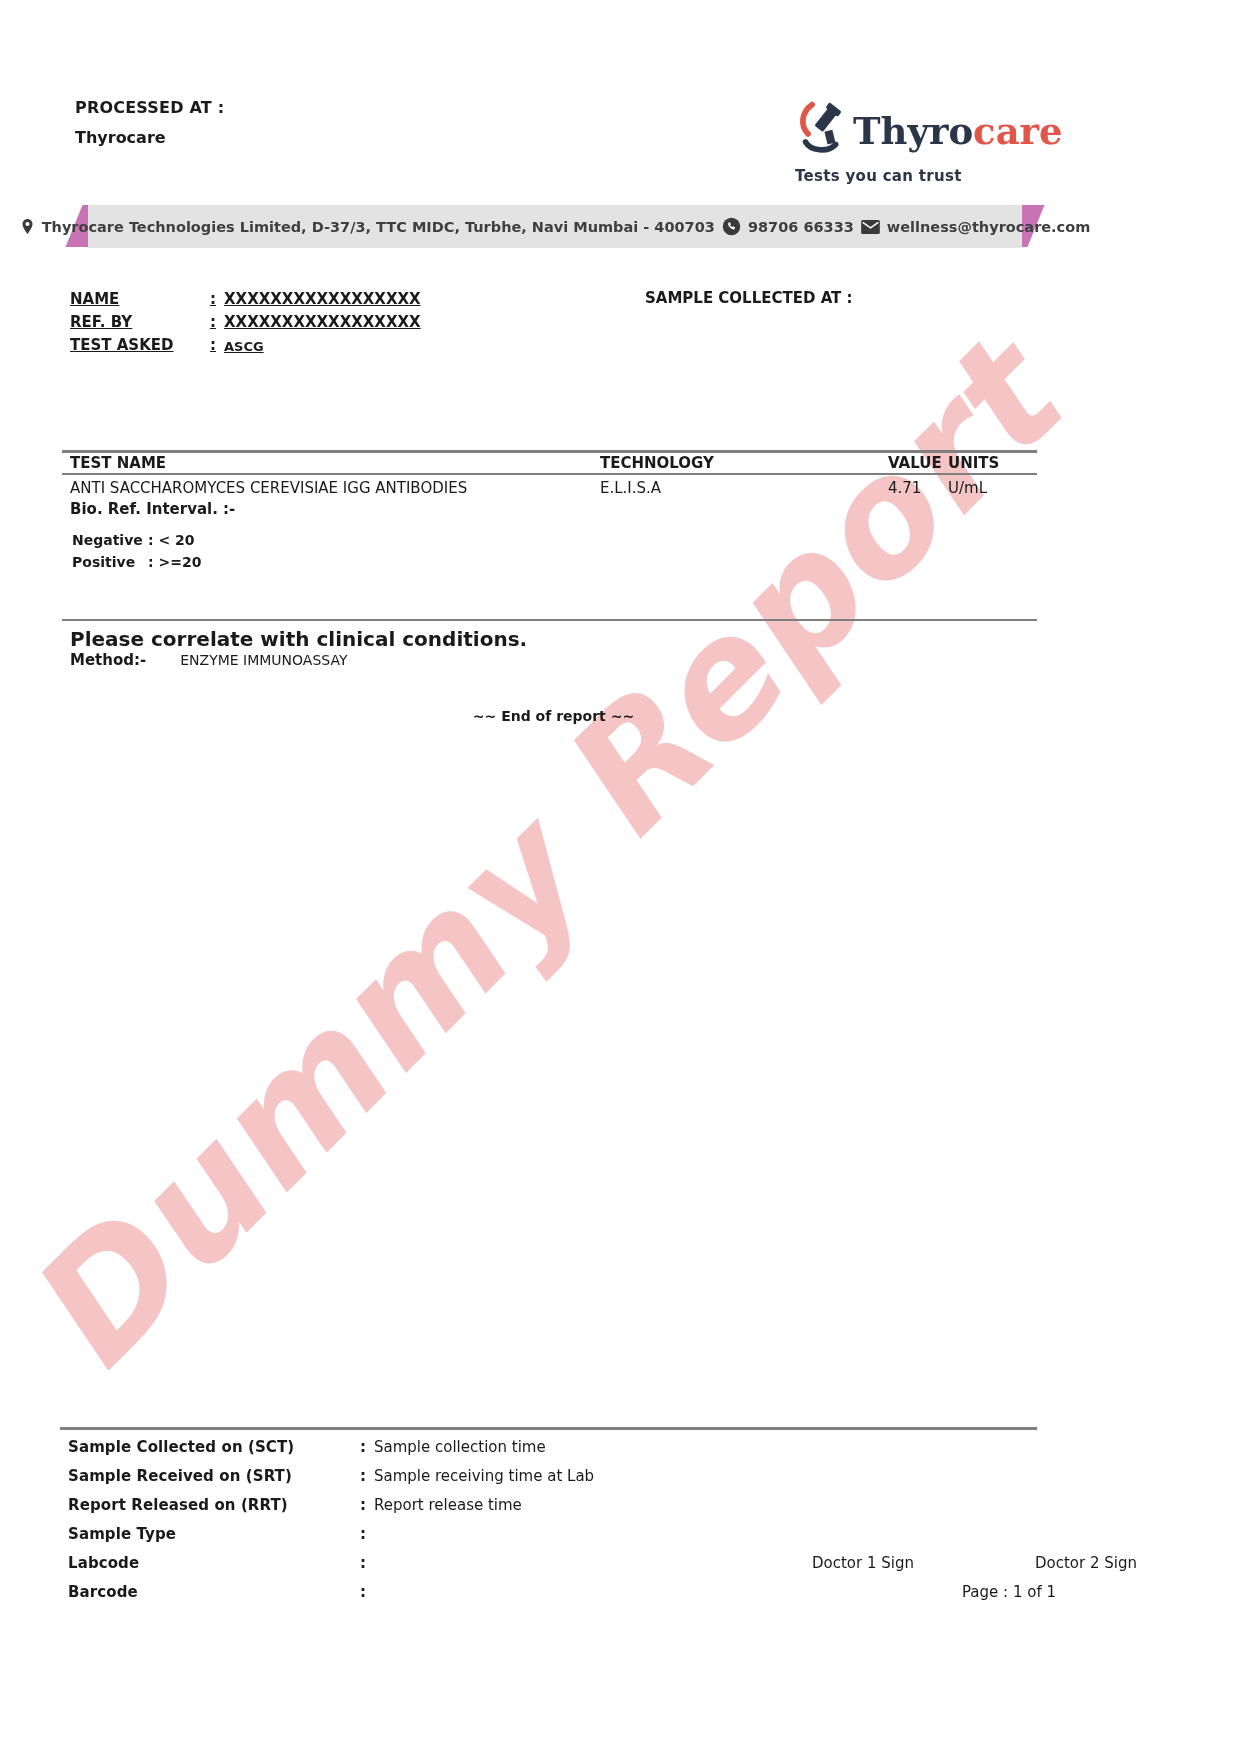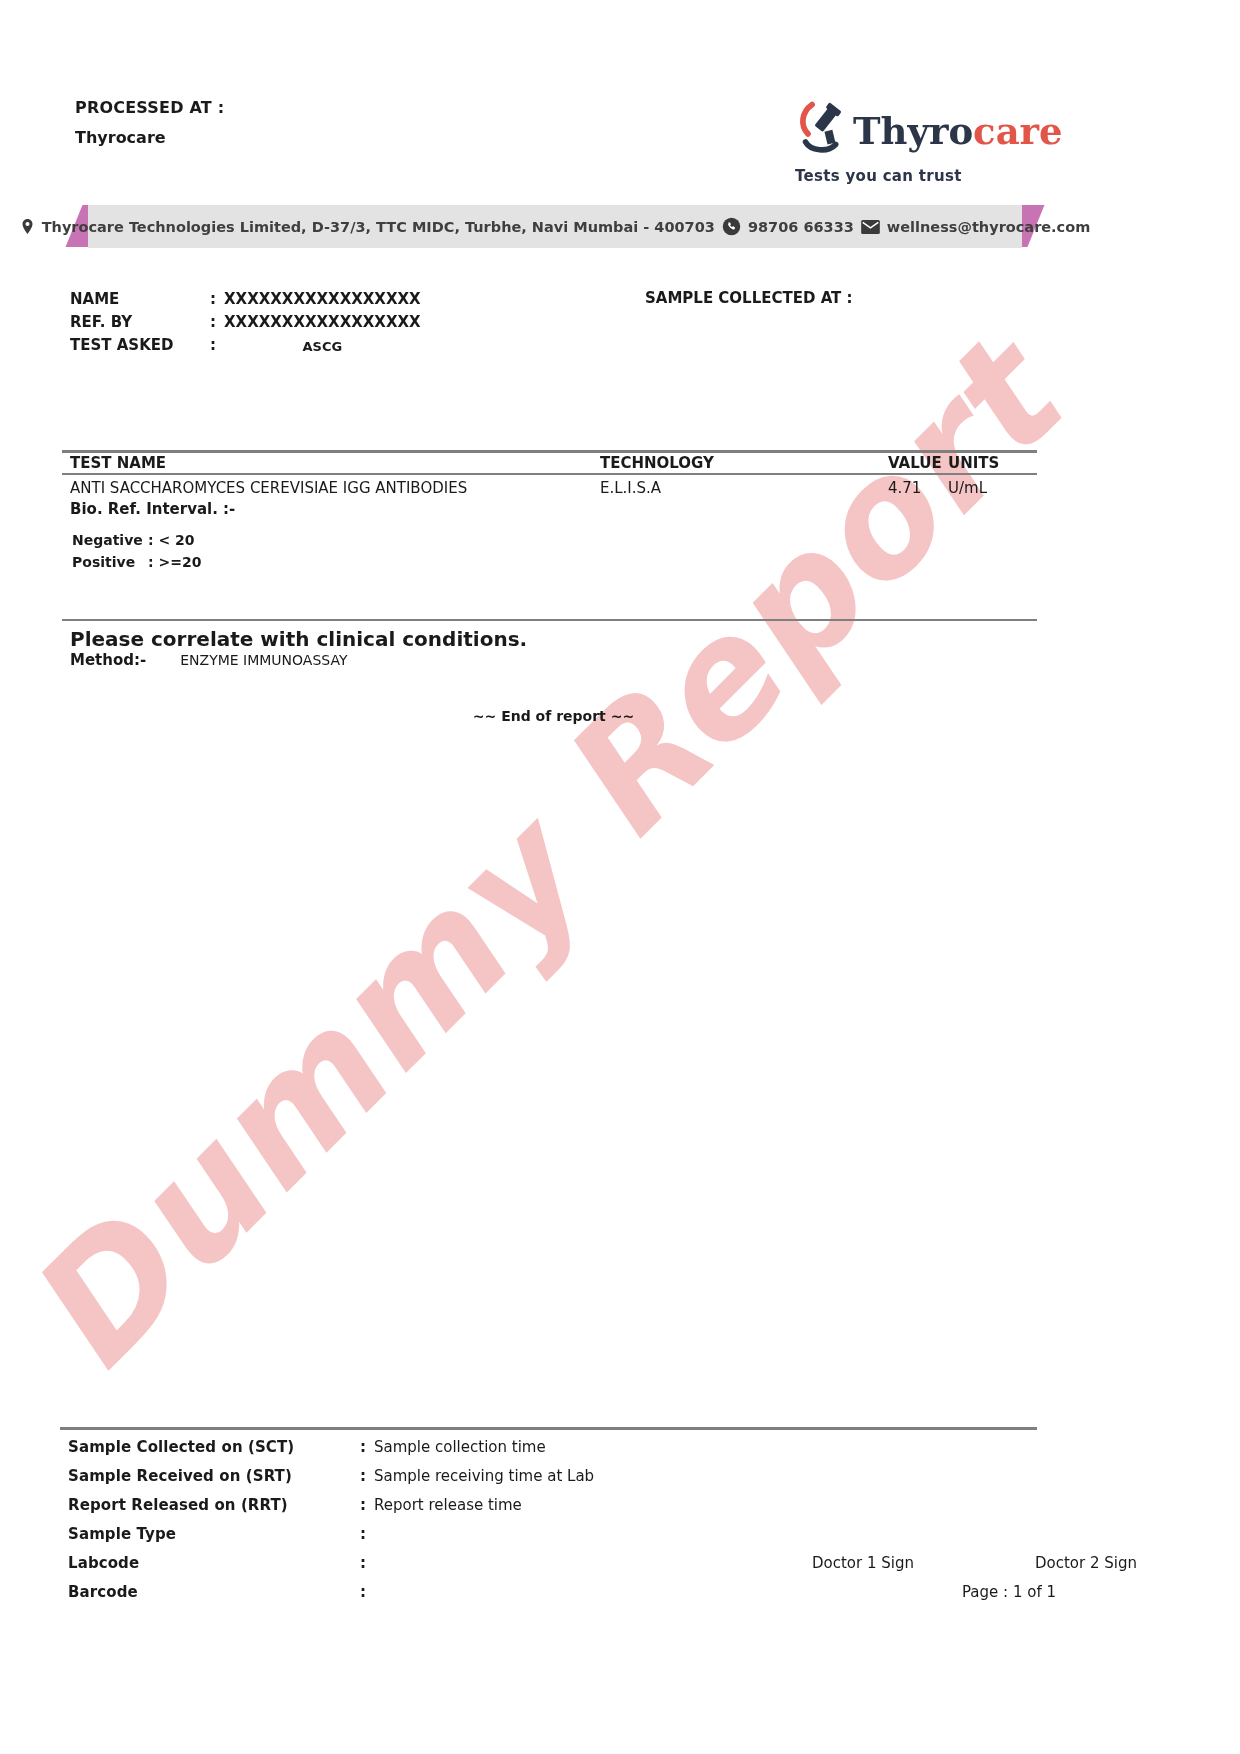--- a/index.html
+++ b/index.html
@@ -45,24 +45,24 @@
   .addr-bar .ico { display:inline-flex; align-items:center; }
   .purple-bar {
     position:absolute; left:0; right:0; top:43px; height:43px; background:#7b2a5c;
     display:flex; align-items:center; justify-content:center;
     font-style:italic; font-size:21px; white-space:pre; color:#efe6ec;
   }
   .purple-bar .gold { color:#e9a440; font-weight:bold; }
 
   
   .patient { position:absolute; left:70px; top:288px; }
-  .p-row { display:grid; grid-template-columns:140px 14px auto; font-size:15px; line-height:23px; }
+  .p-row { display:grid; grid-template-columns:140px 14px auto; font-size:15px; line-height:23px;text-decoration:underline; }
   .p-row .lbl { font-weight:bold; }
   .p-row .col { font-weight:bold; }
-  .p-row .val { font-weight:bold;text-align:center; }
+  .p-row .val { font-weight:bold; }
   .p-row .val.small { font-size:13px; line-height:25px; }
   .sample-collected { position:absolute; left:645px; top:289px; font-weight:bold; font-size:15px; }
 
   
   .tline { position:absolute; left:62px; width:975px; background:#7f7f7f; }
   .l1 { top:450px; height:3px; }
   .l2 { top:473px; height:2px; }
   .l3 { top:619px; height:2px; }
   .tgrid { position:absolute; left:70px; width:967px; display:grid; grid-template-columns:530px 260px 80px 97px; }
   .thead { top:454px; font-weight:bold; font-size:15px; }

